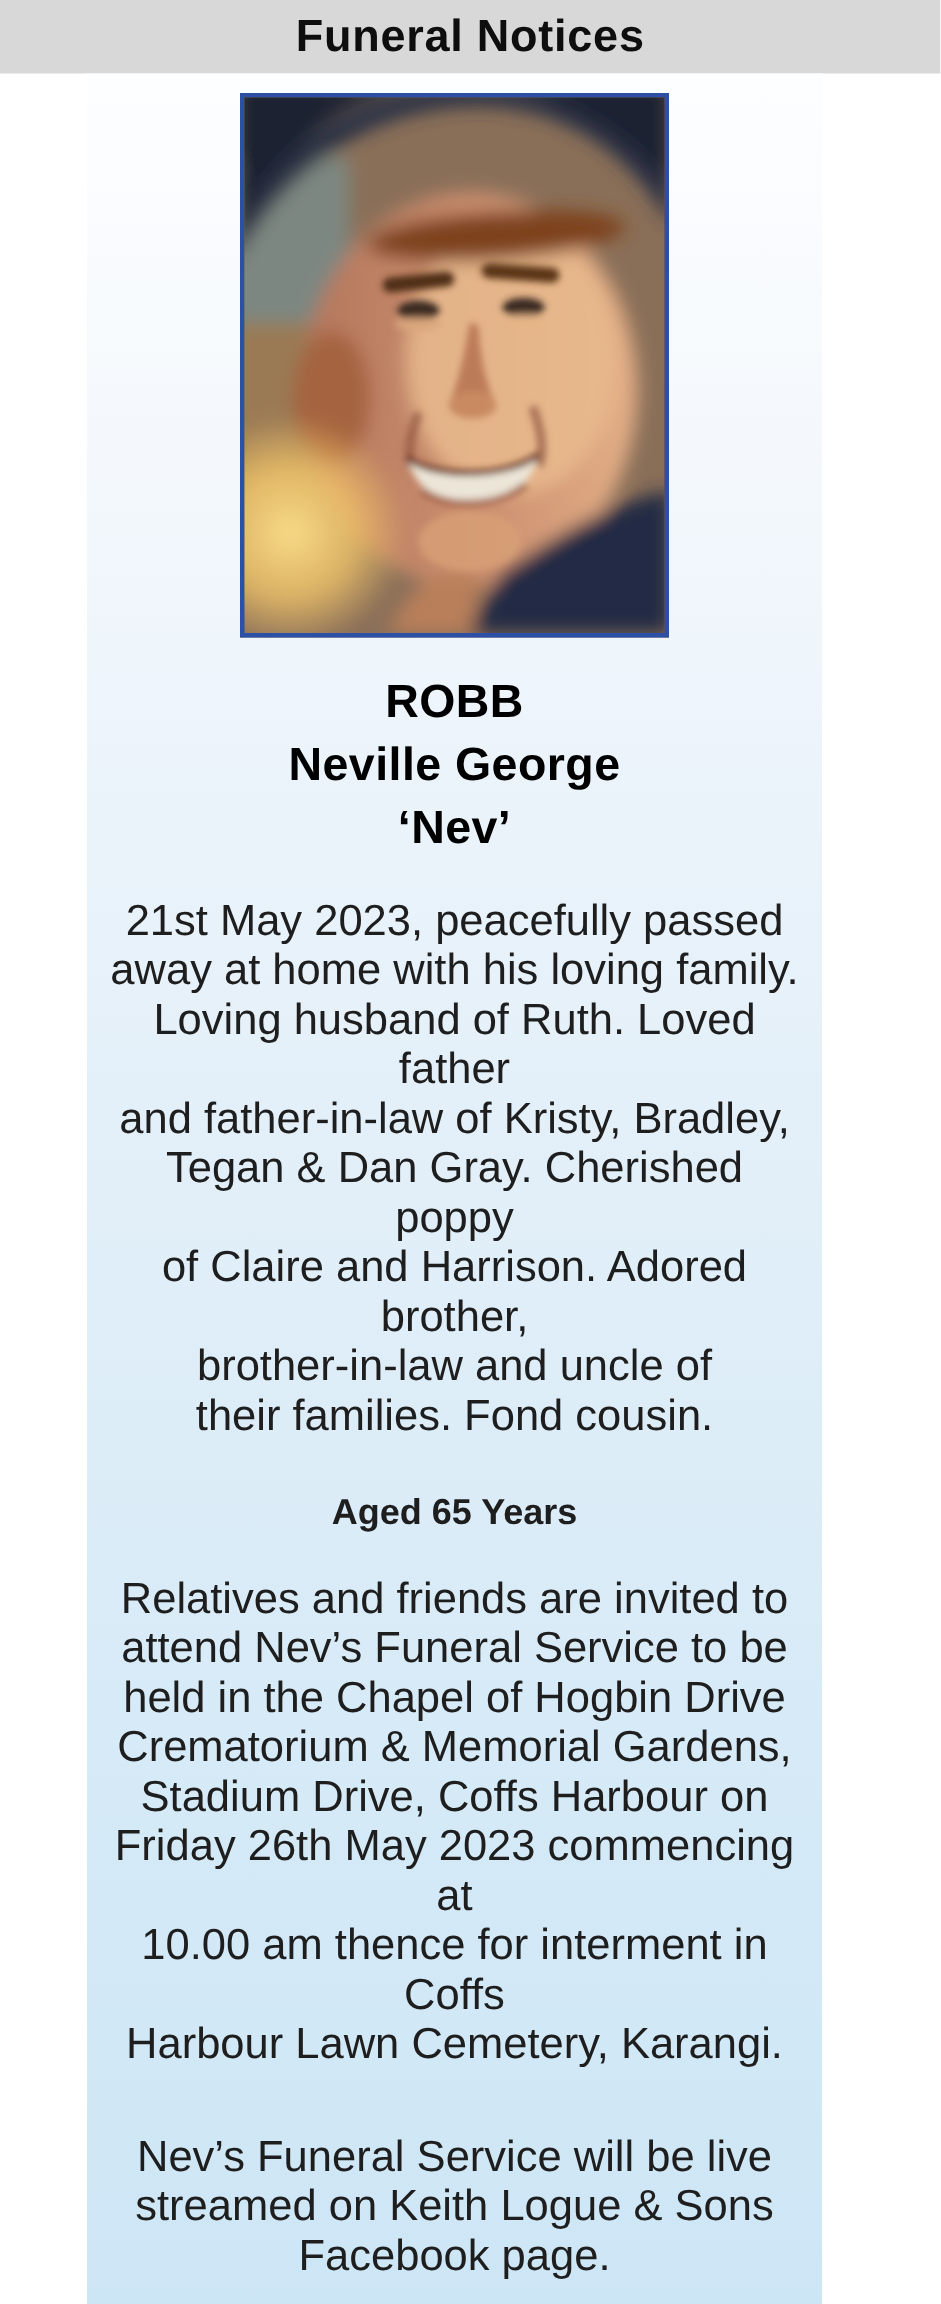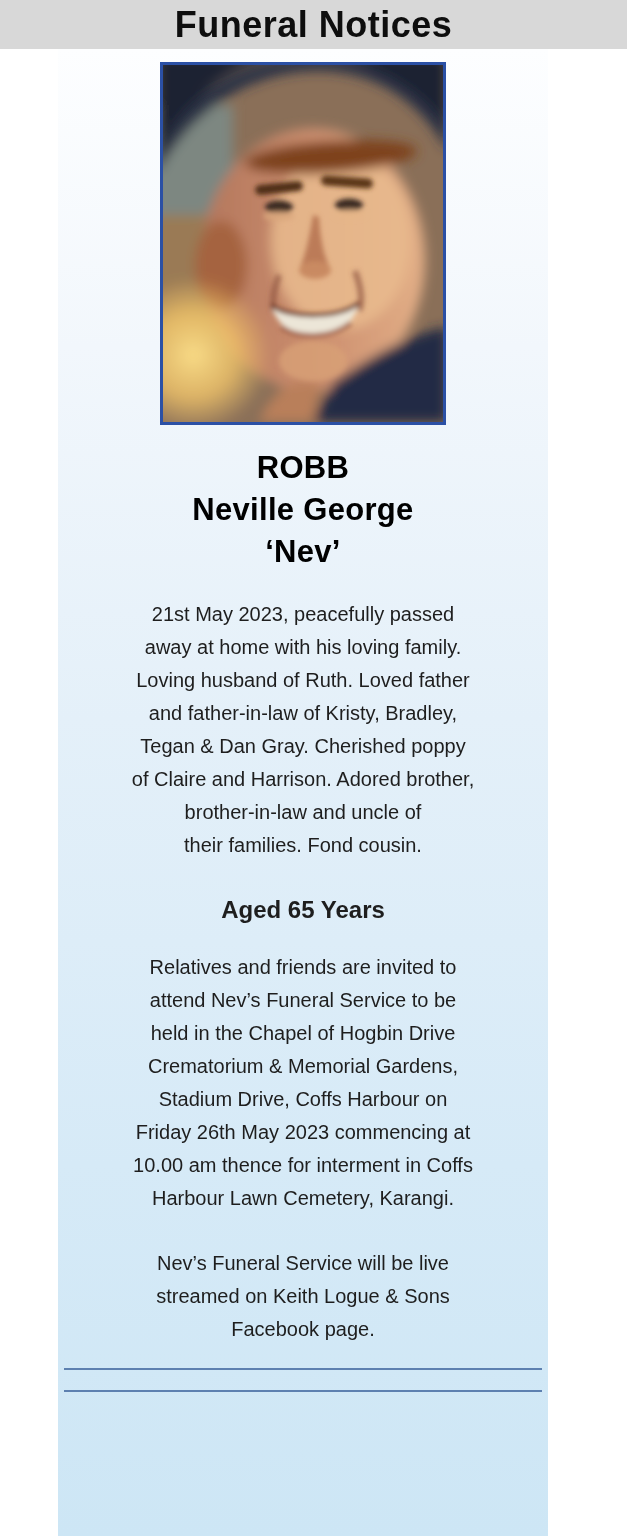--- a/index.html
+++ b/index.html
@@ -5,44 +5,44 @@
   html,body{margin:0;padding:0;}
   body{
     width:627px;height:1536px;position:relative;background:#ffffff;
     font-family:"Liberation Sans", sans-serif;overflow:hidden;
   }
   .header-bar{
     position:absolute;left:0;top:0;width:627px;height:49px;
     background:#d8d8d8;display:flex;align-items:center;justify-content:center;
   }
   .header-title{
-    font-size:36px;font-weight:bold;color:#0e0e0e;letter-spacing:0.5px;
+    font-size:30px;font-weight:bold;color:#0e0e0e;letter-spacing:0.5px;
   }
   .panel{
     position:absolute;left:58px;top:49px;width:490px;height:1487px;
     background:linear-gradient(180deg,#fdfeff 0%,#f2f7fc 20%,#e4f0f9 45%,#d6eaf7 75%,#cde6f5 100%);
     text-align:center;
   }
   .photo-frame{
     width:280px;height:357px;margin:13px auto 0 auto;
     border:3px solid #2b50a5;background:#6b5a4e;line-height:0;
   }
   .name-block{
     margin-top:22px;font-size:31px;font-weight:bold;line-height:42px;
     color:#000;white-space:pre-line;letter-spacing:0.3px;
   }
   .para{
-    margin:25px auto 0 auto;width:470px;font-size:20px;line-height:33px;
+    margin:25px auto 0 auto;width:470px;font-size:29px;line-height:33px;
     color:#1e1e1e;white-space:pre-line;
   }
   .aged-block{margin-top:31px;font-size:24px;line-height:33px;color:#1e1e1e;}
   .aged-line{font-weight:bold;}
   .tribute-line{font-weight:bold;color:#101010;}
   .para-mid{}
-  .para-last{margin-top:32px;}
+  .para-last{margin-top:42px;}
   .rule{
     width:478px;height:2px;background:#5d80b0;margin:22px auto 0 auto;
   }
   .rule-bottom{margin-top:8px;}
   .footer{
     margin-top:12px;display:flex;align-items:flex-start;
     padding-left:14px;text-align:center;
   }
   .footer-text{width:340px;color:#2552a8;}
   .footer-home{

